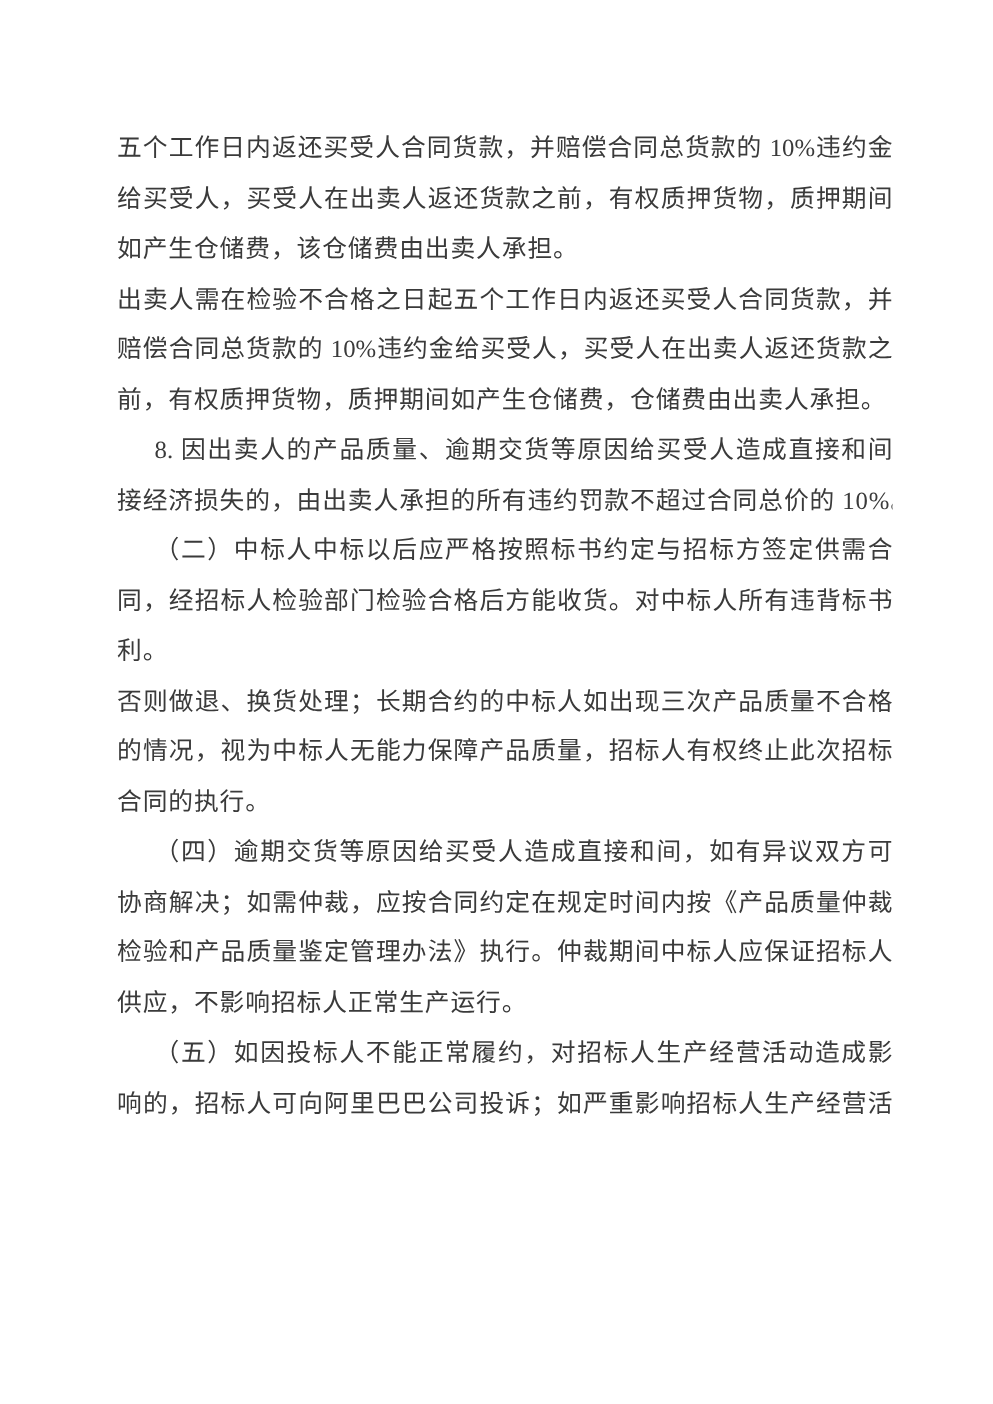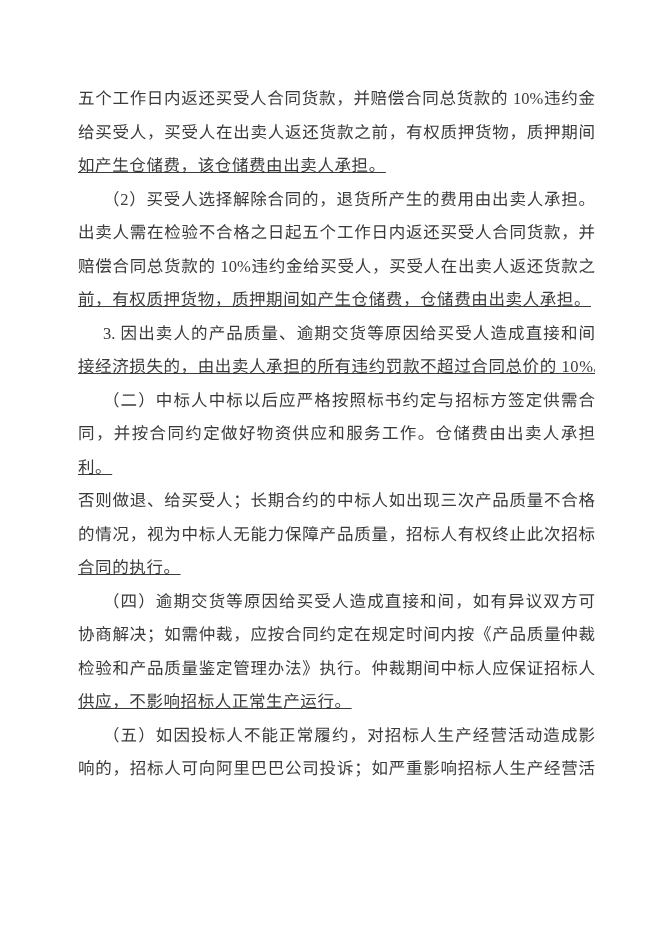--- a/index.html
+++ b/index.html
@@ -32,50 +32,48 @@
   
   .j {
     text-align: justify;
     text-align-last: justify;
     text-justify: inter-character;
   }
   
   .e {
     text-align: left;
     letter-spacing: 0.6px;
-    text-decoration: underline;
   }
   
   .ind {
     padding-left: 25px;
   }
 </style>
 </head>
 <body>
 
 <div class="page">
   <div class="textblock">
 
     <p class="ln j">五个工作日内返还买受人合同货款，并赔偿合同总货款的 10%违约金</p>
     <p class="ln j">给买受人，买受人在出卖人返还货款之前，有权质押货物，质押期间</p>
     <p class="ln e">如产生仓储费，该仓储费由出卖人承担。</p>
 
-    <p class="ln j ind">（2）买受人选择解除合同的，退货所产生的费用由出卖人承担。</p>
     <p class="ln j">出卖人需在检验不合格之日起五个工作日内返还买受人合同货款，并</p>
     <p class="ln j">赔偿合同总货款的 10%违约金给买受人，买受人在出卖人返还货款之</p>
     <p class="ln e">前，有权质押货物，质押期间如产生仓储费，仓储费由出卖人承担。</p>
 
-    <p class="ln j ind">3. 因出卖人的产品质量、逾期交货等原因给买受人造成直接和间</p>
+    <p class="ln j ind">8. 因出卖人的产品质量、逾期交货等原因给买受人造成直接和间</p>
     <p class="ln e">接经济损失的，由出卖人承担的所有违约罚款不超过合同总价的 10%。</p>
 
     <p class="ln j ind">（二）中标人中标以后应严格按照标书约定与招标方签定供需合</p>
-    <p class="ln j">同，并按合同约定做好物资供应和服务工作。仓储费由出卖人承担</p>
+    <p class="ln j">同，经招标人检验部门检验合格后方能收货。对中标人所有违背标书</p>
     <p class="ln e">利。</p>
 
-    <p class="ln j">否则做退、给买受人；长期合约的中标人如出现三次产品质量不合格</p>
+    <p class="ln j">否则做退、换货处理；长期合约的中标人如出现三次产品质量不合格</p>
     <p class="ln j">的情况，视为中标人无能力保障产品质量，招标人有权终止此次招标</p>
     <p class="ln e">合同的执行。</p>
 
     <p class="ln j ind">（四）逾期交货等原因给买受人造成直接和间，如有异议双方可</p>
     <p class="ln j">协商解决；如需仲裁，应按合同约定在规定时间内按《产品质量仲裁</p>
     <p class="ln j">检验和产品质量鉴定管理办法》执行。仲裁期间中标人应保证招标人</p>
     <p class="ln e">供应，不影响招标人正常生产运行。</p>
 
     <p class="ln j ind">（五）如因投标人不能正常履约，对招标人生产经营活动造成影</p>
     <p class="ln j">响的，招标人可向阿里巴巴公司投诉；如严重影响招标人生产经营活</p>

